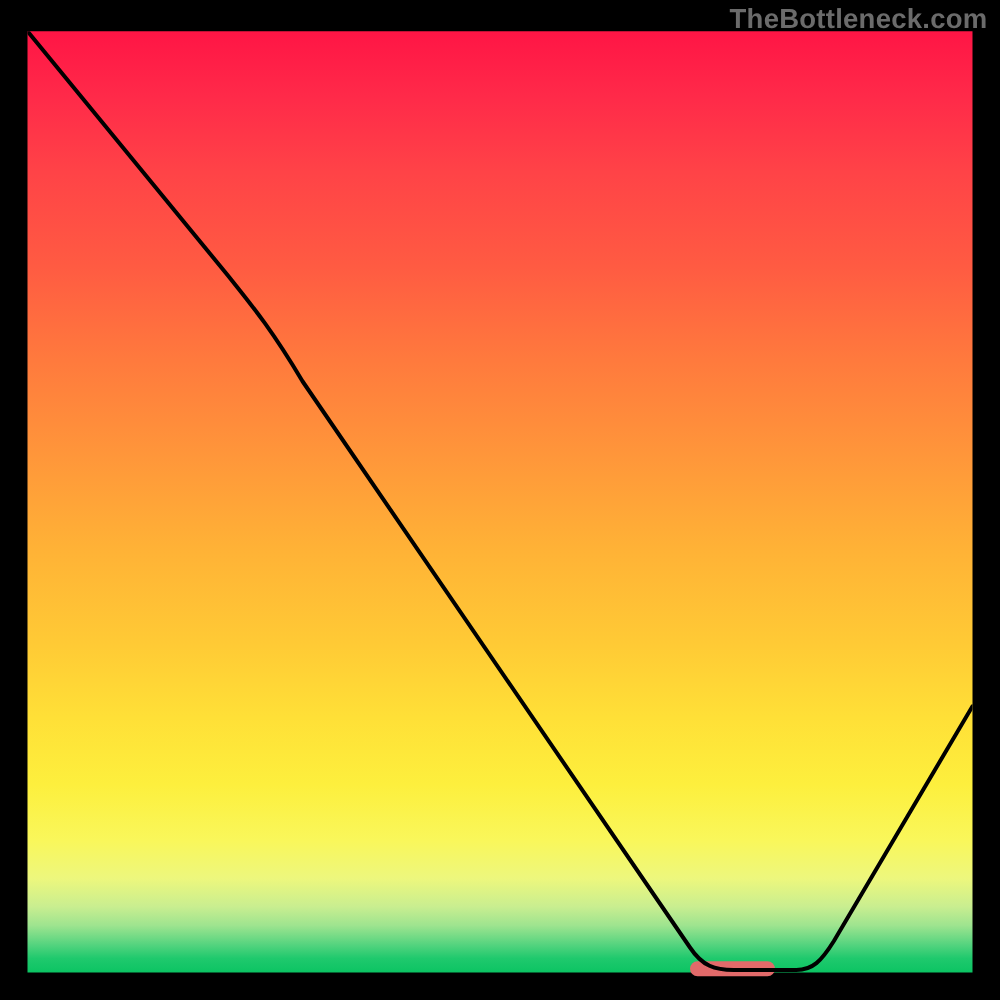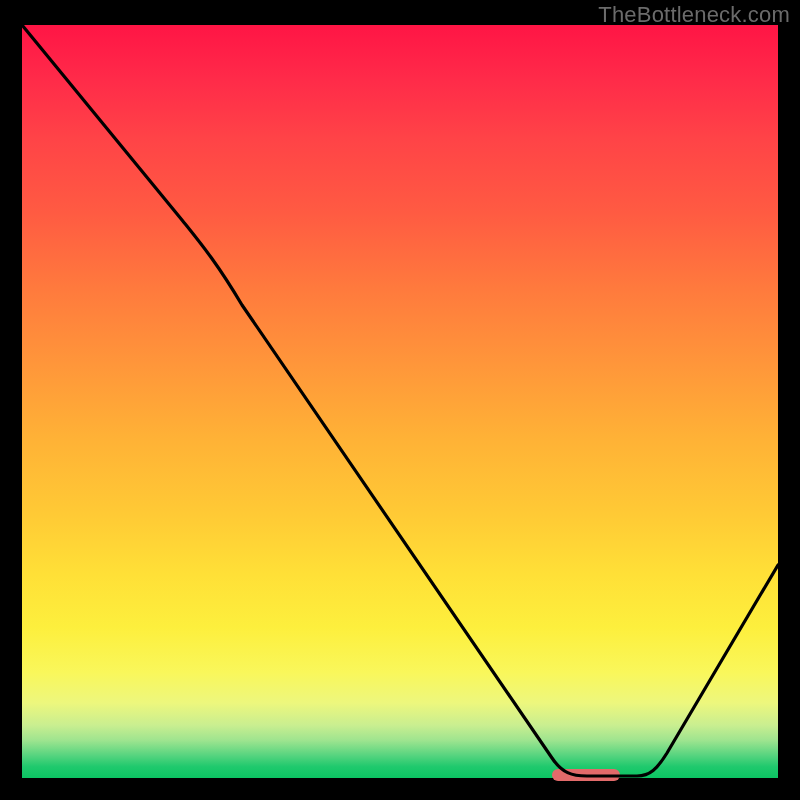--- a/index.html
+++ b/index.html
@@ -16,21 +16,21 @@
     width: 800px;
     height: 800px;
     background: #000;
   }
   .watermark {
     position: absolute;
     top: 2px;
     right: 10px;
     color: #6b6b6b;
     font-size: 22px;
-    font-weight: 400;
+    font-weight: 700;
     letter-spacing: 0.2px;
     z-index: 5;
   }
   .plot-area {
     position: absolute;
     left: 22px;
     top: 25px;
     width: 756px;
     height: 753px;
     background: linear-gradient(to bottom,

